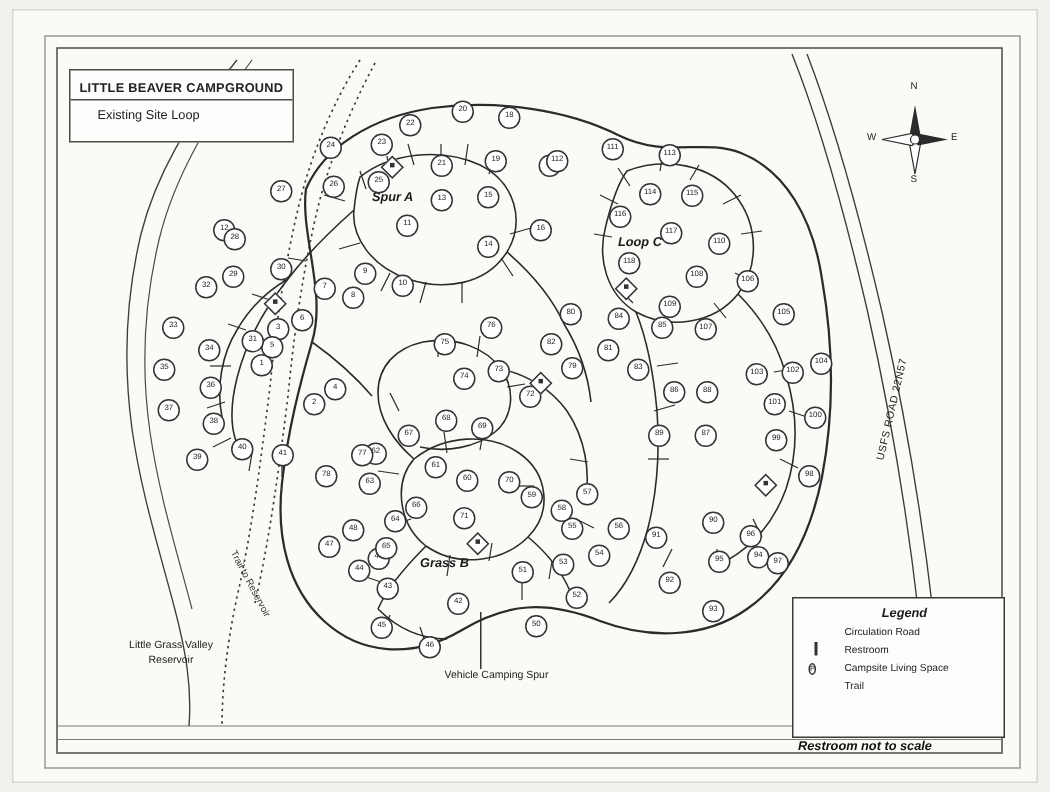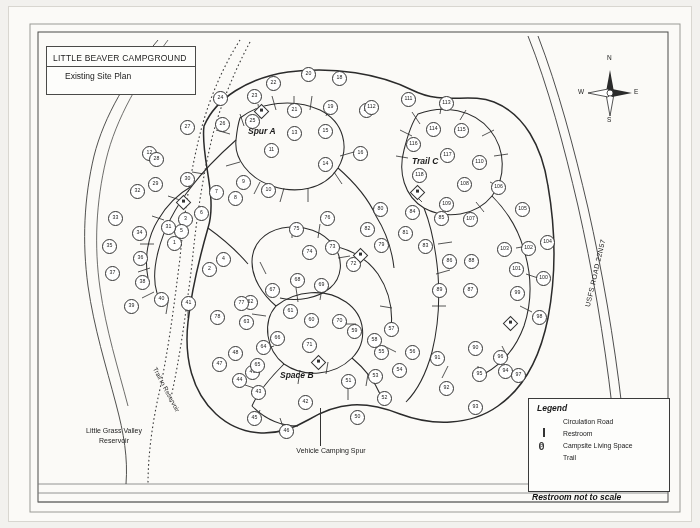--- a/index.html
+++ b/index.html
@@ -1,41 +1,41 @@
 <!DOCTYPE html>
 <html><head>
 <meta charset="utf-8">
 <style>
   html,body{margin:0;padding:0;background:#e8e8e6;}
   body{font-family:"Liberation Sans",sans-serif;}
   #page{position:relative;width:700px;height:528px;background:#f2f1ee;overflow:hidden;}
   #paper{position:absolute;left:8px;top:6px;width:684px;height:516px;background:#fbfaf7;
          box-shadow:0 0 0 1px #d8d6d0 inset;}
   .titlebox{position:absolute;left:38px;top:40px;width:148px;height:47px;border:1px solid #4a4a48;background:#fdfdfb;}
-  .titlebox .t1{position:absolute;left:6px;top:6px;font-size:8.5px;letter-spacing:.2px;color:#222;}
+  .titlebox .t1{position:absolute;left:6px;top:6px;font-size:8.5px;letter-spacing:.2px;color:#222;font-weight:bold;}
   .titlebox .t2{position:absolute;left:18px;top:24px;font-size:8.5px;color:#222;}
   .titlebox .divider{position:absolute;left:0;top:19px;width:100%;height:1px;background:#4a4a48;}
 
   svg#map{position:absolute;left:0;top:0;width:700px;height:528px;overflow:visible;}
   .rd{fill:none;stroke:#2b2b2b;stroke-width:1.05;}
   .rd2{fill:none;stroke:#2b2b2b;stroke-width:1.5;}
   .spur{fill:none;stroke:#2b2b2b;stroke-width:0.8;}
   .trail{fill:none;stroke:#3a3a3a;stroke-width:1.1;stroke-dasharray:1.6 2.6;}
   .contour{fill:none;stroke:#3d3d3b;stroke-width:0.9;}
   .water{fill:none;stroke:#4a4a48;stroke-width:0.8;}
   .hwy{fill:none;stroke:#3a3a3a;stroke-width:0.9;}
 
   .site{position:absolute;width:13px;height:13px;border:1px solid #333;border-radius:50%;
         background:#fff;font-size:5.2px;line-height:11px;text-align:center;color:#222;}
   .looplabel{position:absolute;font-size:8.5px;font-weight:bold;font-style:italic;color:#1a1a1a;}
   .restroom{position:absolute;width:9px;height:9px;border:1px solid #333;background:#fff;transform:rotate(45deg);}
   .restroom i{display:block;width:3px;height:3px;margin:2px;background:#333;transform:rotate(-45deg);}
 
   .legend{position:absolute;left:520px;top:392px;width:140px;height:92px;border:1px solid #3a3a3a;background:#fdfdfb;}
-  .legend h4{margin:0;padding:4px 0 2px 8px;font-size:8.5px;font-style:italic;font-weight:bold;color:#1a1a1a;}
+  .legend h4{margin:0;padding:4px 0 2px 8px;font-size:8.5px;font-style:italic;font-weight:bold;color:#1a1a1a;text-align:center;}
   .legend .row{display:flex;align-items:center;gap:6px;padding:1.5px 0 1.5px 10px;font-size:6.8px;color:#222;}
   .legend .sw{width:18px;height:9px;position:relative;flex:0 0 18px;}
   .sw-road{border-top:1.2px solid #2b2b2b;margin-top:4px;height:0;}
   .sw-trail{border-top:1.2px dotted #2b2b2b;margin-top:4px;height:0;}
   .sw-rest{width:9px;height:9px;border:1px solid #333;transform:rotate(45deg);margin-left:4px;}
   .sw-site{width:11px;height:11px;border:1px solid #333;border-radius:50%;font-size:5px;line-height:10px;text-align:center;}
 
   .notescale{position:absolute;left:524px;top:486px;font-size:8.5px;font-style:italic;font-weight:bold;color:#111;}
   .resv{position:absolute;left:64px;top:420px;width:84px;text-align:center;font-size:7px;color:#222;line-height:10px;}
   .vcs{position:absolute;left:288px;top:440px;width:70px;text-align:center;font-size:7px;color:#222;line-height:10px;}
@@ -159,26 +159,26 @@
           <path d="M340,382 L340,394"></path>
         <path d="M246,382 L234,378"></path>
           <path d="M252,404 L248,414"></path>
           <path d="M272,412 L276,424"></path>
       </g>
     </svg>
 
     <div class="titlebox">
       <div class="divider"></div>
       <div class="t1">LITTLE BEAVER CAMPGROUND</div>
-      <div class="t2">Existing Site Plan</div>
+      <div class="t2">Existing Site Loop</div>
     </div>
 
     <div class="looplabel" style="left:240px;top:120px">Spur A</div>
-    <div class="looplabel" style="left:272px;top:364px">Space B</div>
-    <div class="looplabel" style="left:404px;top:150px">Trail C</div>
+    <div class="looplabel" style="left:272px;top:364px">Grass B</div>
+    <div class="looplabel" style="left:404px;top:150px">Loop C</div>
 
     <div class="resv">Little Grass Valley Reservoir</div>
     <div class="vcs">Vehicle Camping Spur</div>
     <div class="roadlbl">USFS ROAD 22N57</div>
     <div class="trail-lbl">Trail to Reservoir</div>
     <div class="leader" style="left:312px;top:402px;width:1px;height:38px;"></div>
 
     <div class="compass">
       <svg width="60" height="62" viewBox="0 0 60 62">
         <polygon points="30,8 34,30 30,34 26,30" fill="#2b2b2b"></polygon>

